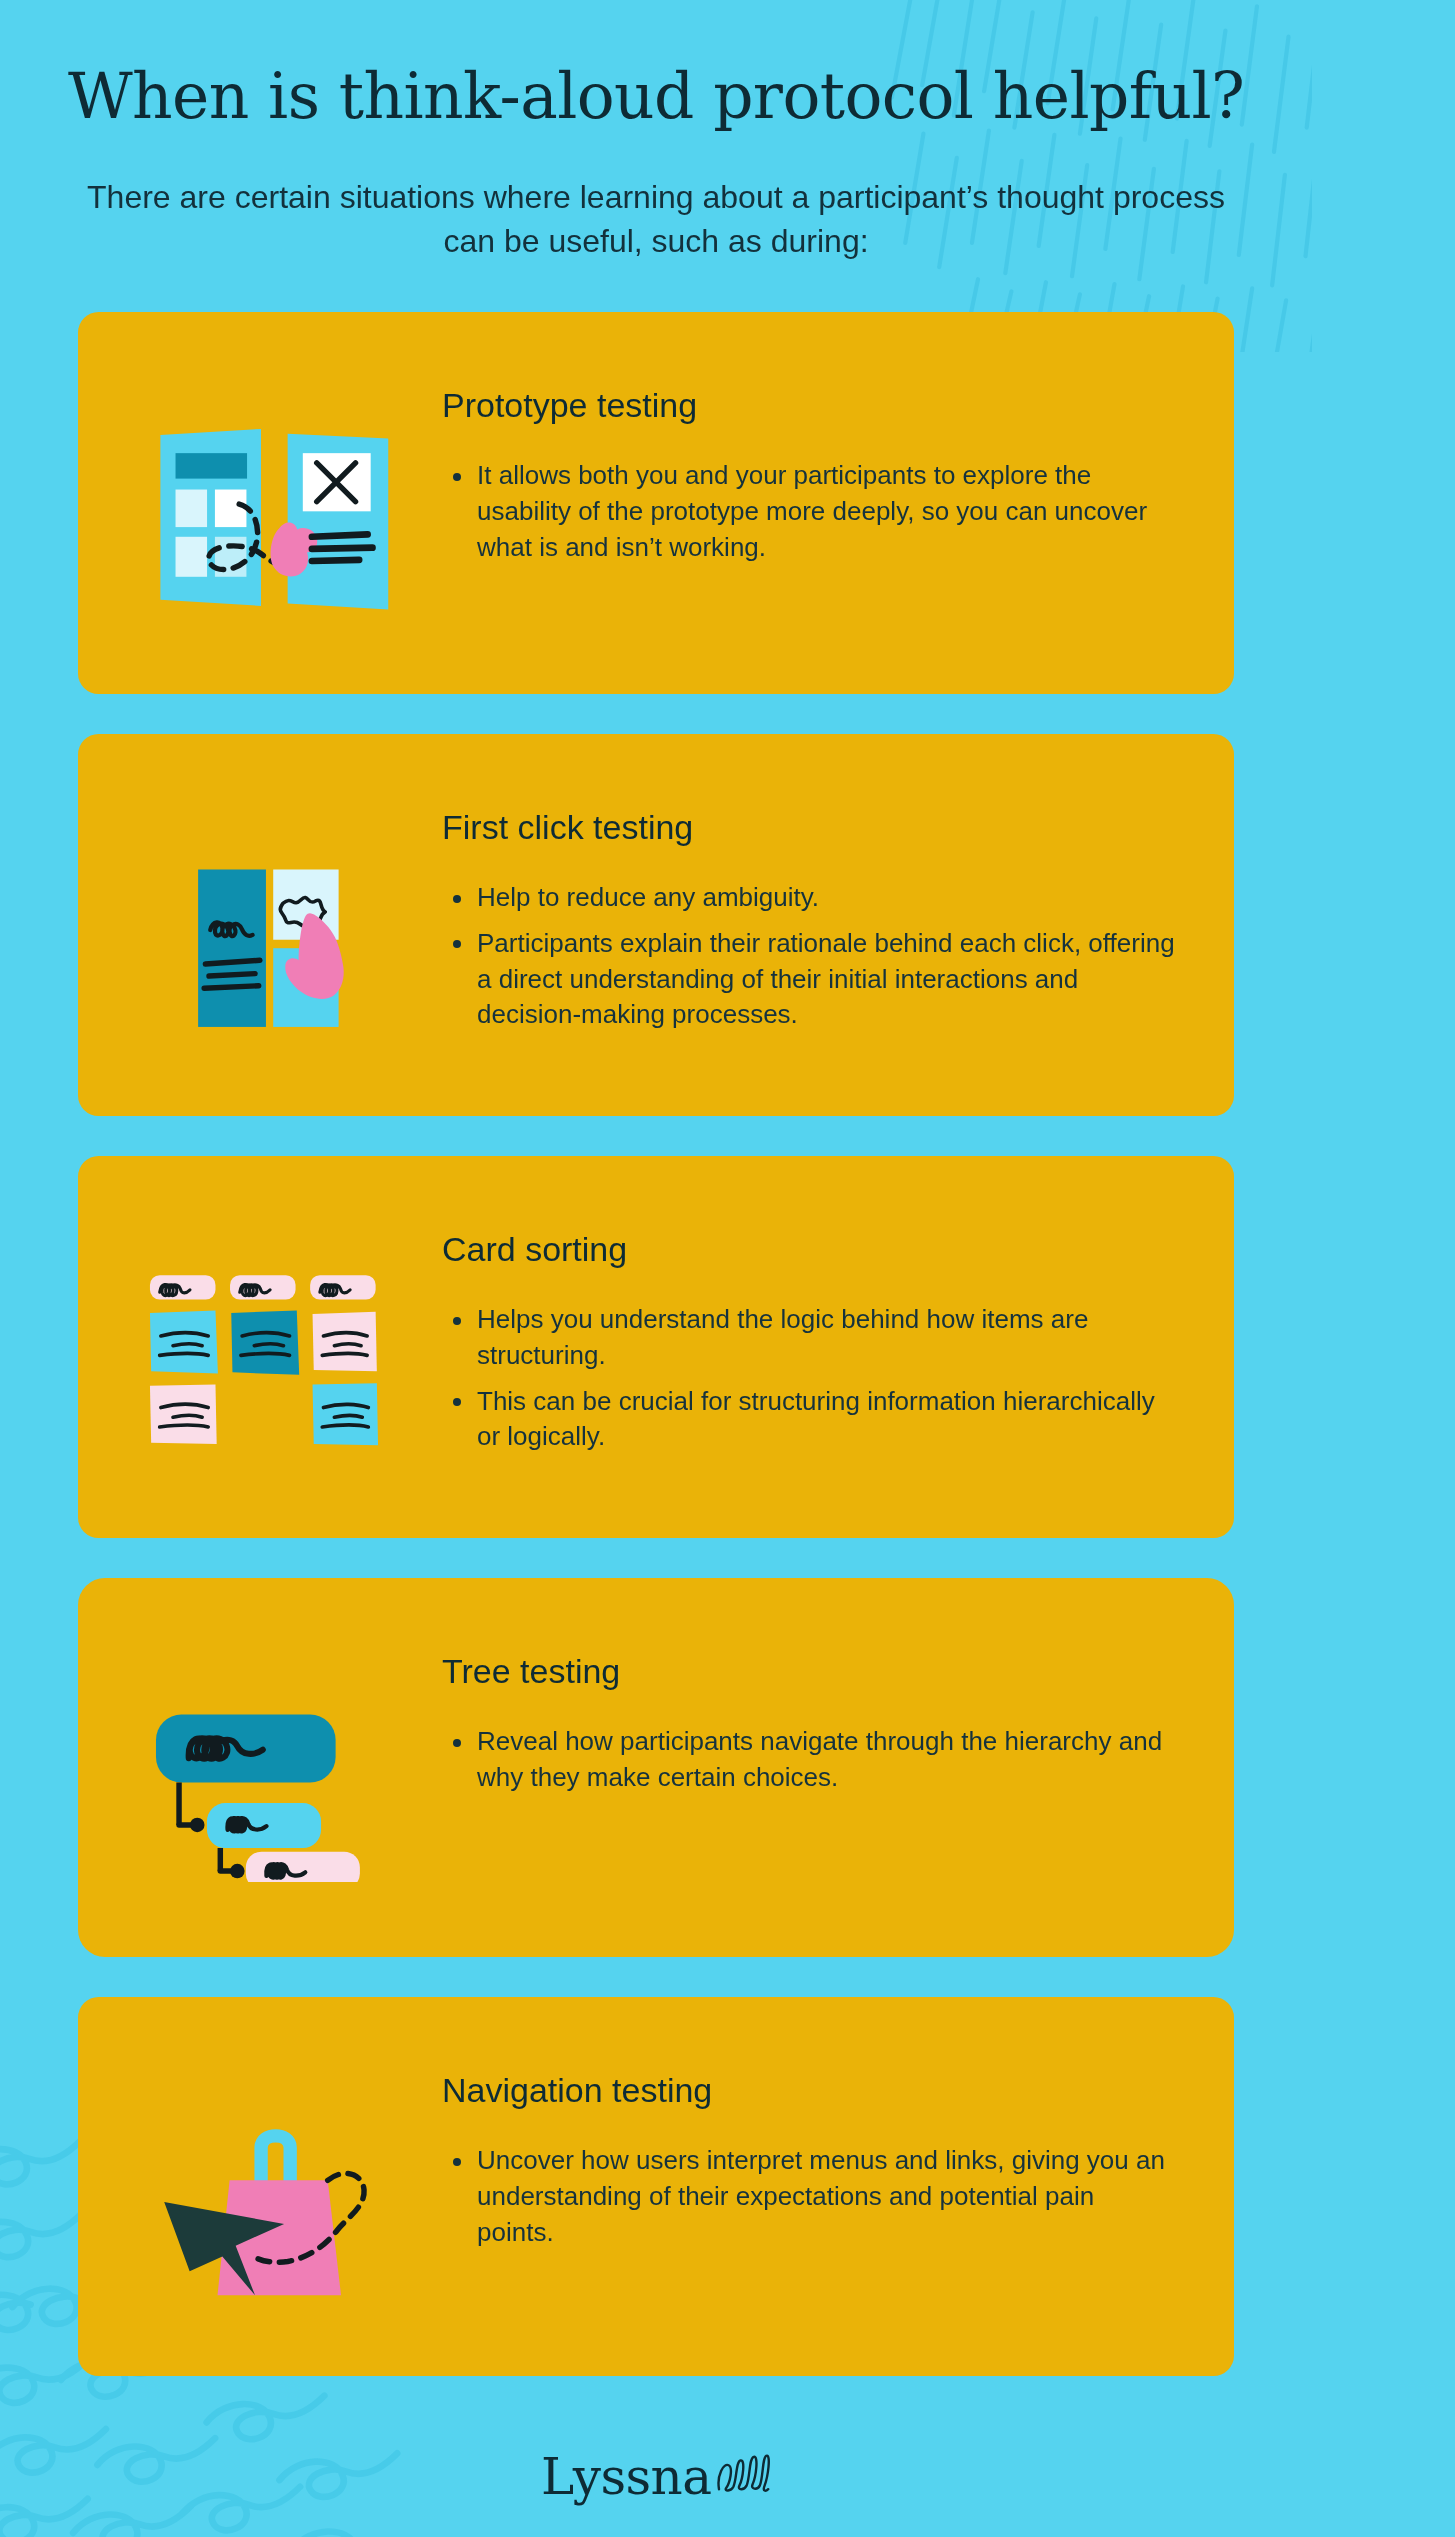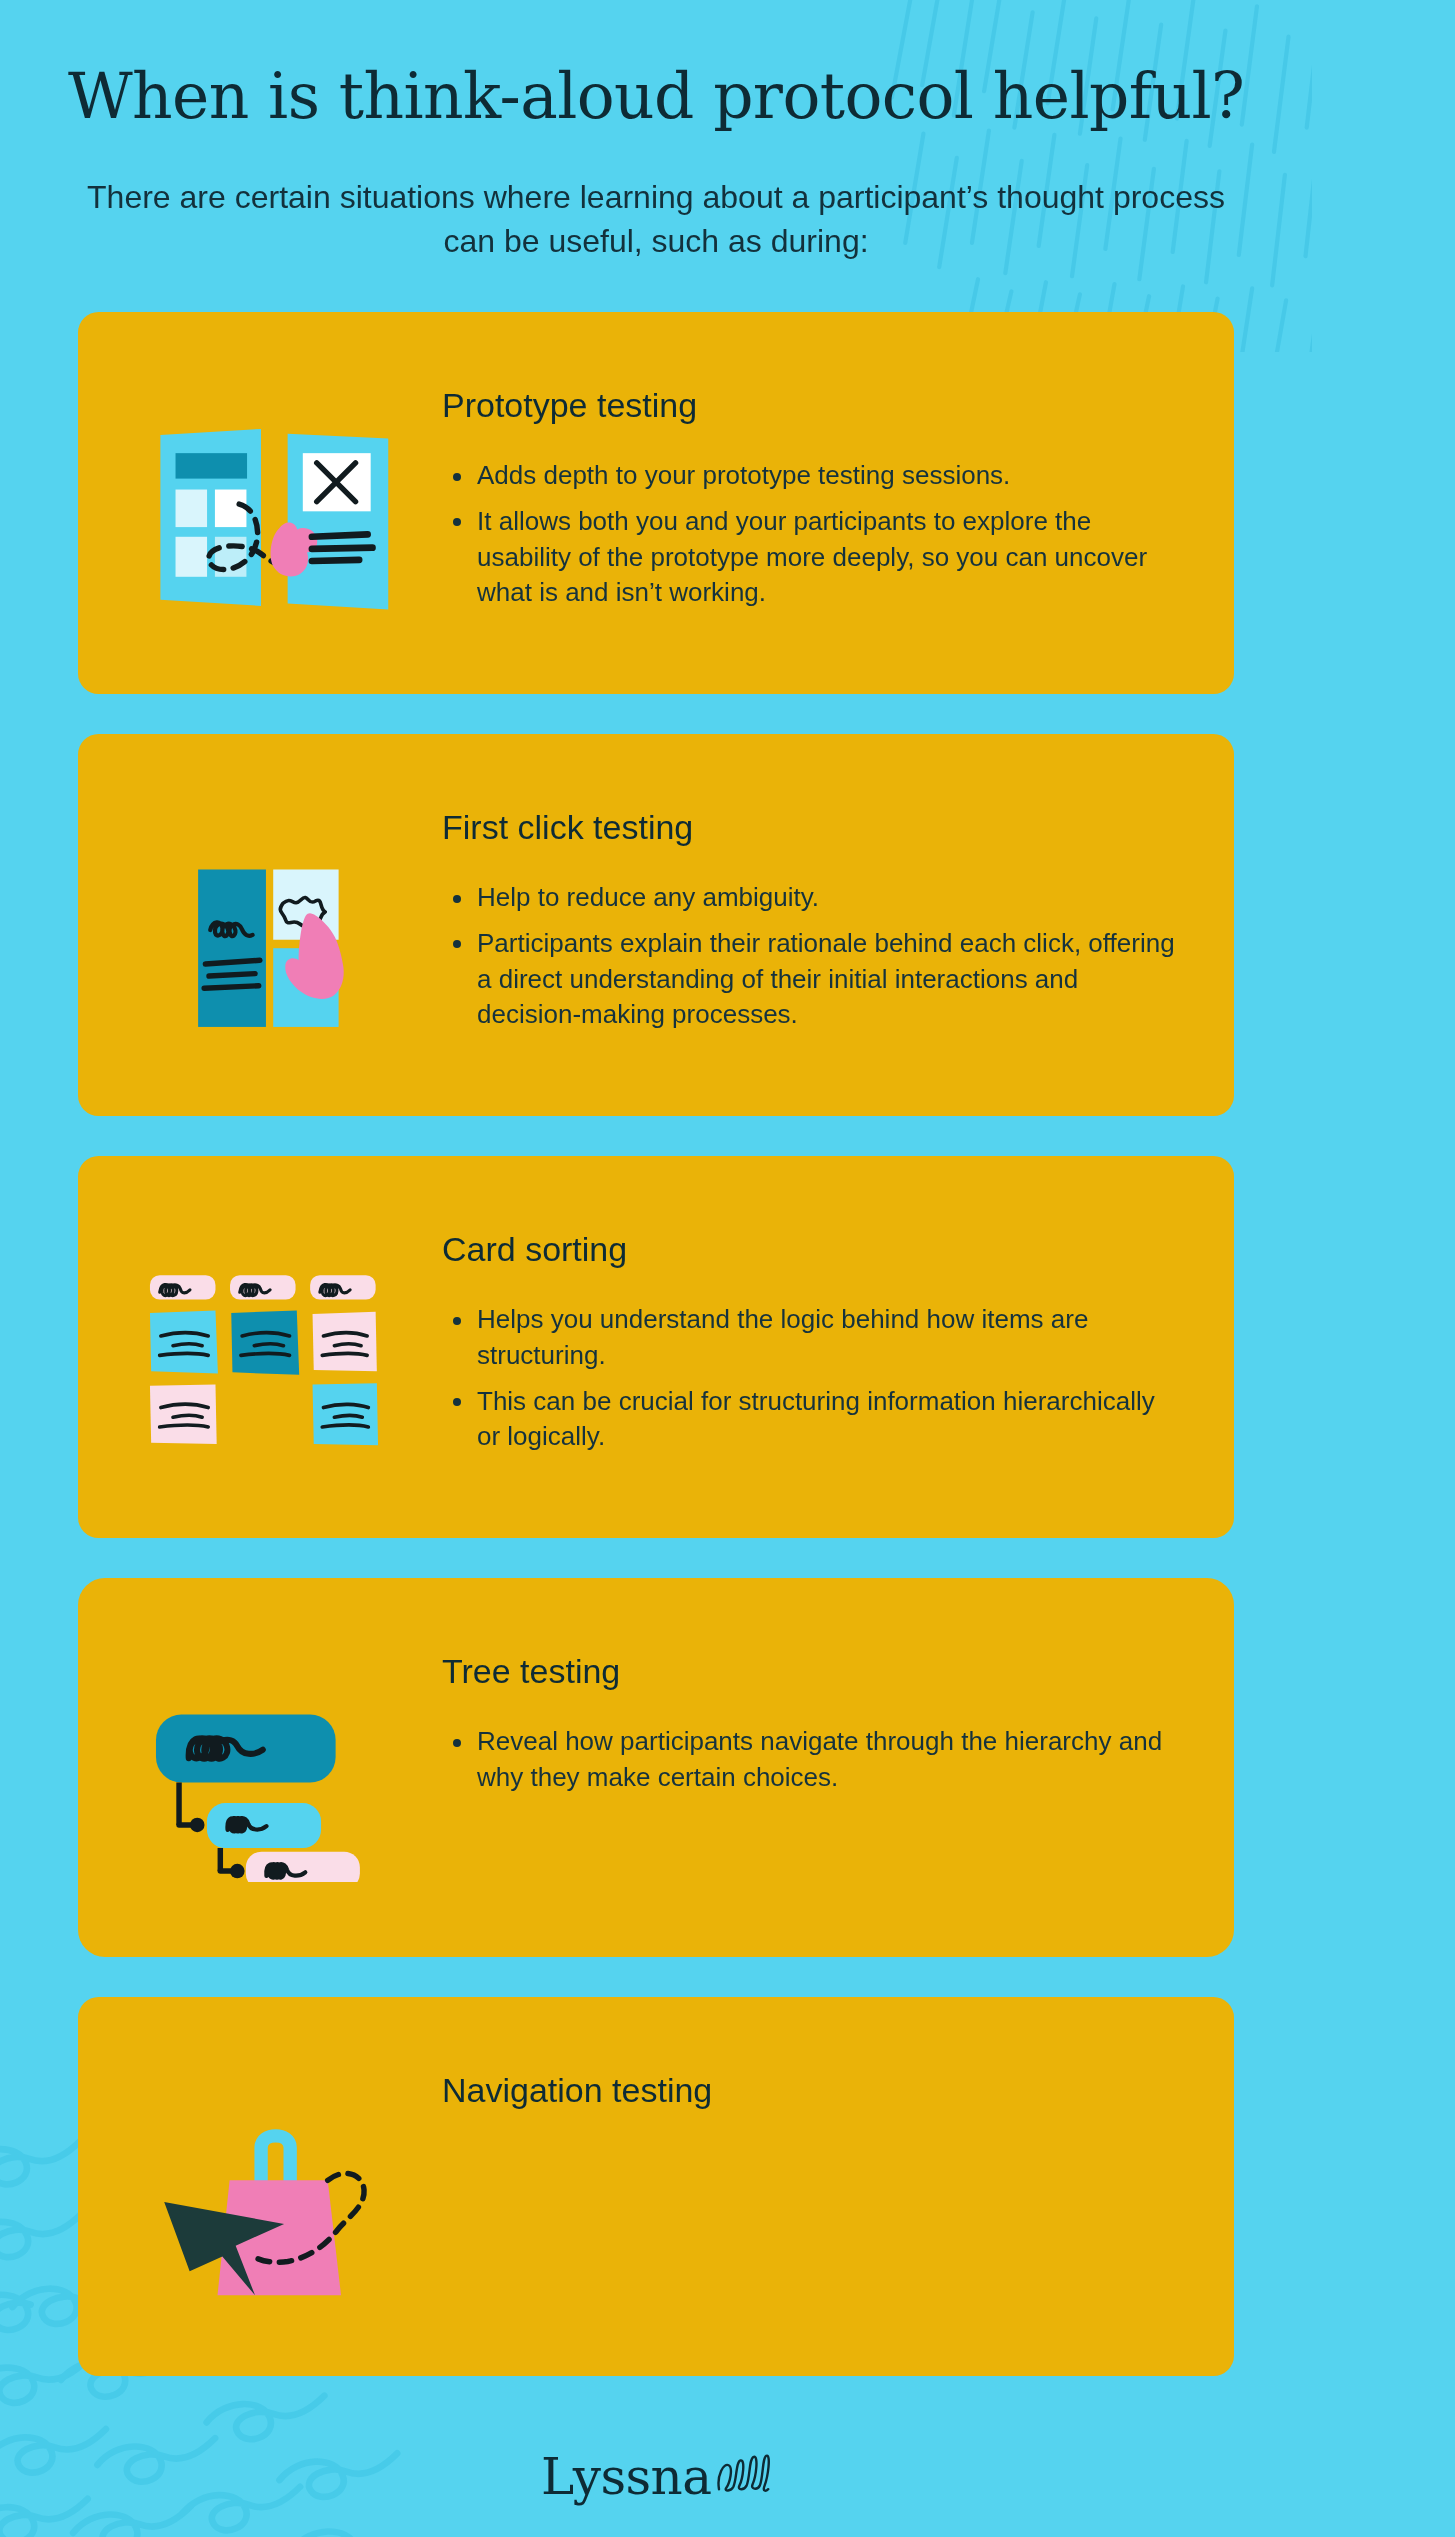--- a/index.html
+++ b/index.html
@@ -255,21 +255,20 @@
                    C282 220 292 212 288 198 C284 184 268 178 256 184 C252 170 236 168 226 182 Z" fill="#F07EB6"></path>
 
           <path d="M280 196 L372 192" stroke="#111B1F" stroke-width="11" stroke-linecap="round"></path>
           <path d="M280 216 L380 214" stroke="#111B1F" stroke-width="11" stroke-linecap="round"></path>
           <path d="M280 236 L358 234" stroke="#111B1F" stroke-width="11" stroke-linecap="round"></path>
         </svg>
       </div>
       <div class="card-body">
         <h2 class="card-title">Prototype testing</h2>
         <ul class="card-list">
-          <li>Adds depth to your prototype testing sessions.</li>
           <li>It allows both you and your participants to explore the usability of the prototype more deeply, so you can uncover what is and isn’t working.</li>
         </ul>
       </div>
     </section>
 
     <section class="card" data-card="1">
       <div class="card-art">
         <svg width="218" height="182" viewBox="0 0 360 300" fill="none">
           <rect x="58" y="22" width="112" height="260" fill="#0E8FAE"></rect>
           <rect x="182" y="22" width="108" height="116" fill="#D9F5FC"></rect>
@@ -401,20 +400,23 @@
           <path d="M110 96 L272 96 L294 286 L90 286 Z" fill="#F07EB6"></path>
 
           <path d="M272 96 C300 74 330 86 332 112 C334 140 302 160 288 178
                    C268 204 240 224 206 230 C178 234 158 228 146 220" stroke="#111B1F" stroke-width="9" stroke-linecap="round" stroke-dasharray="20 16" fill="none"></path>
 
           <path d="M2 132 L200 168 L120 204 L152 286 L98 222 L44 246 Z" fill="#1C3B3A"></path>
         </svg>
       </div>
       <div class="card-body">
         <h2 class="card-title">Navigation testing</h2>
+        <ul class="card-list">
+          <li>Uncover how users interpret menus and links, giving you an understanding of their expectations and potential pain points.</li>
+        </ul>
       </div>
     </section>
 
   </div>
 
   <div class="footer">
     <div class="logo-wrap">
       <span class="logo-text">Lyssna</span>
       <svg width="56" height="42" viewBox="0 0 92 70" fill="none" style="margin-bottom:1.2px;">
         <path d="M6 62 C2 38 14 18 22 22 C30 26 24 52 18 60 C14 66 26 66 30 58

